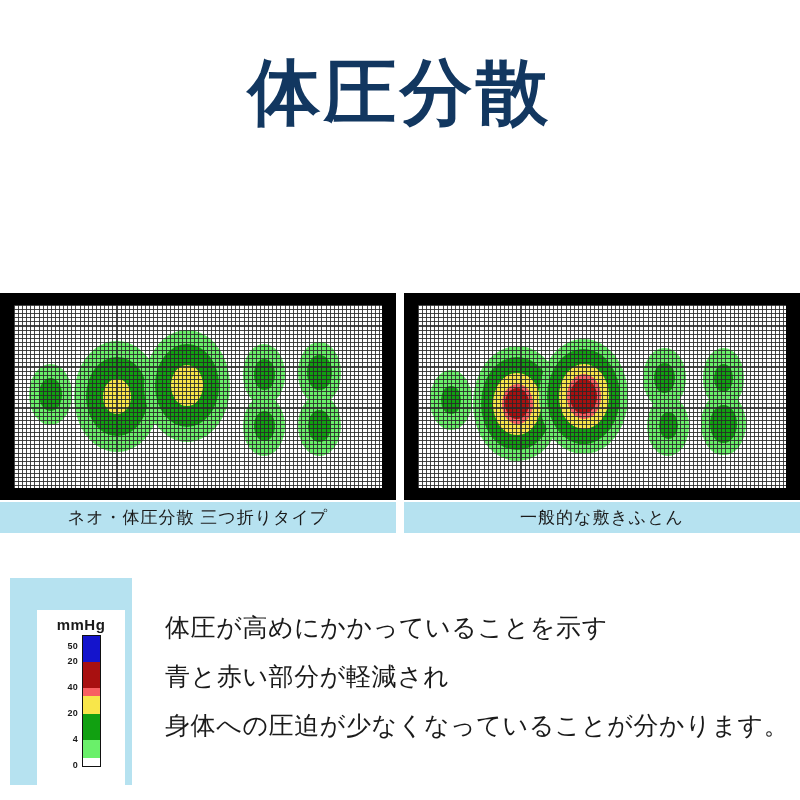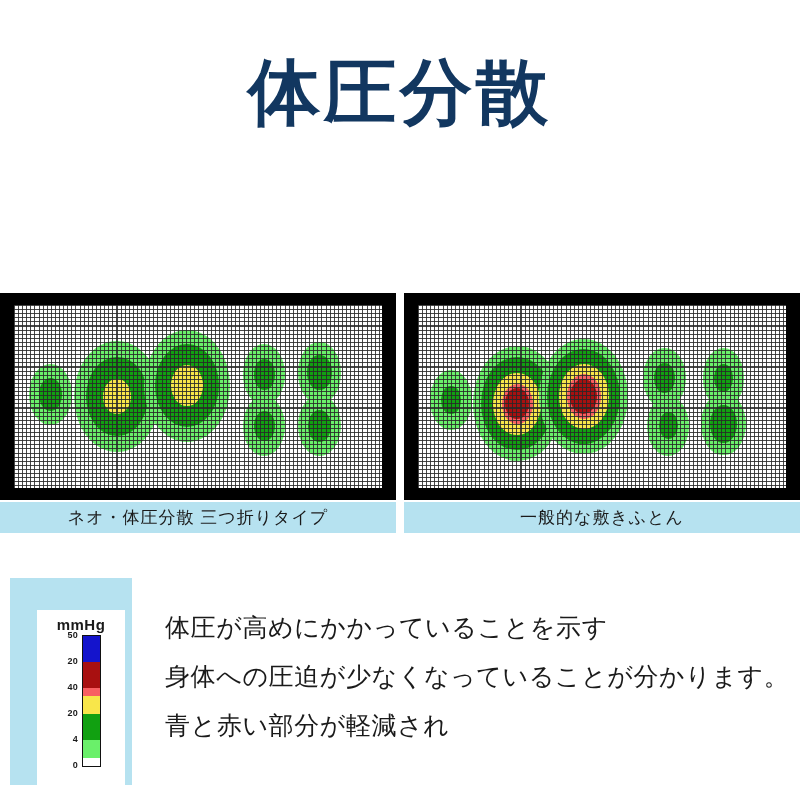--- a/index.html
+++ b/index.html
@@ -272,29 +272,29 @@
       <div id="legend-scale">
           <div class="legend-band" style="height: 26px; background: rgb(20, 20, 204);"></div>
           <div class="legend-band" style="height: 26px; background: rgb(168, 16, 16);"></div>
           <div class="legend-band" style="height: 7.8px; background: rgb(248, 95, 98);"></div>
           <div class="legend-band" style="height: 18.2px; background: rgb(248, 230, 74);"></div>
           <div class="legend-band" style="height: 26px; background: rgb(17, 160, 17);"></div>
           <div class="legend-band" style="height: 18.2px; background: rgb(106, 240, 106);"></div>
           <div class="legend-band" style="height: 7.8px; background: rgb(255, 255, 255);"></div>
         </div>
       <div id="legend-ticks">
-          <div class="legend-tick" style="top: 21px; margin-left: 40px;">50</div>
+          <div class="legend-tick" style="top: 32px; margin-left: 40px;">50</div>
           <div class="legend-tick" style="top: 47px;">20</div>
           <div class="legend-tick" style="top: 73px;">40</div>
           <div class="legend-tick" style="top: 99px; text-align: right;">20</div>
           <div class="legend-tick" style="top: 125px;">4</div>
           <div class="legend-tick" style="top: 151px;">0</div>
         </div>
     </div>
   </div>
 
   <div id="explanation">
       <div class="explanation-line">体圧が高めにかかっていることを示す</div>
+      <div class="explanation-line">青と赤い部分が軽減され</div>
       <div class="explanation-line">身体への圧迫が少なくなっていることが分かります。</div>
-      <div class="explanation-line">青と赤い部分が軽減され</div>
     </div>
 
 </div>
 
 </body></html>

